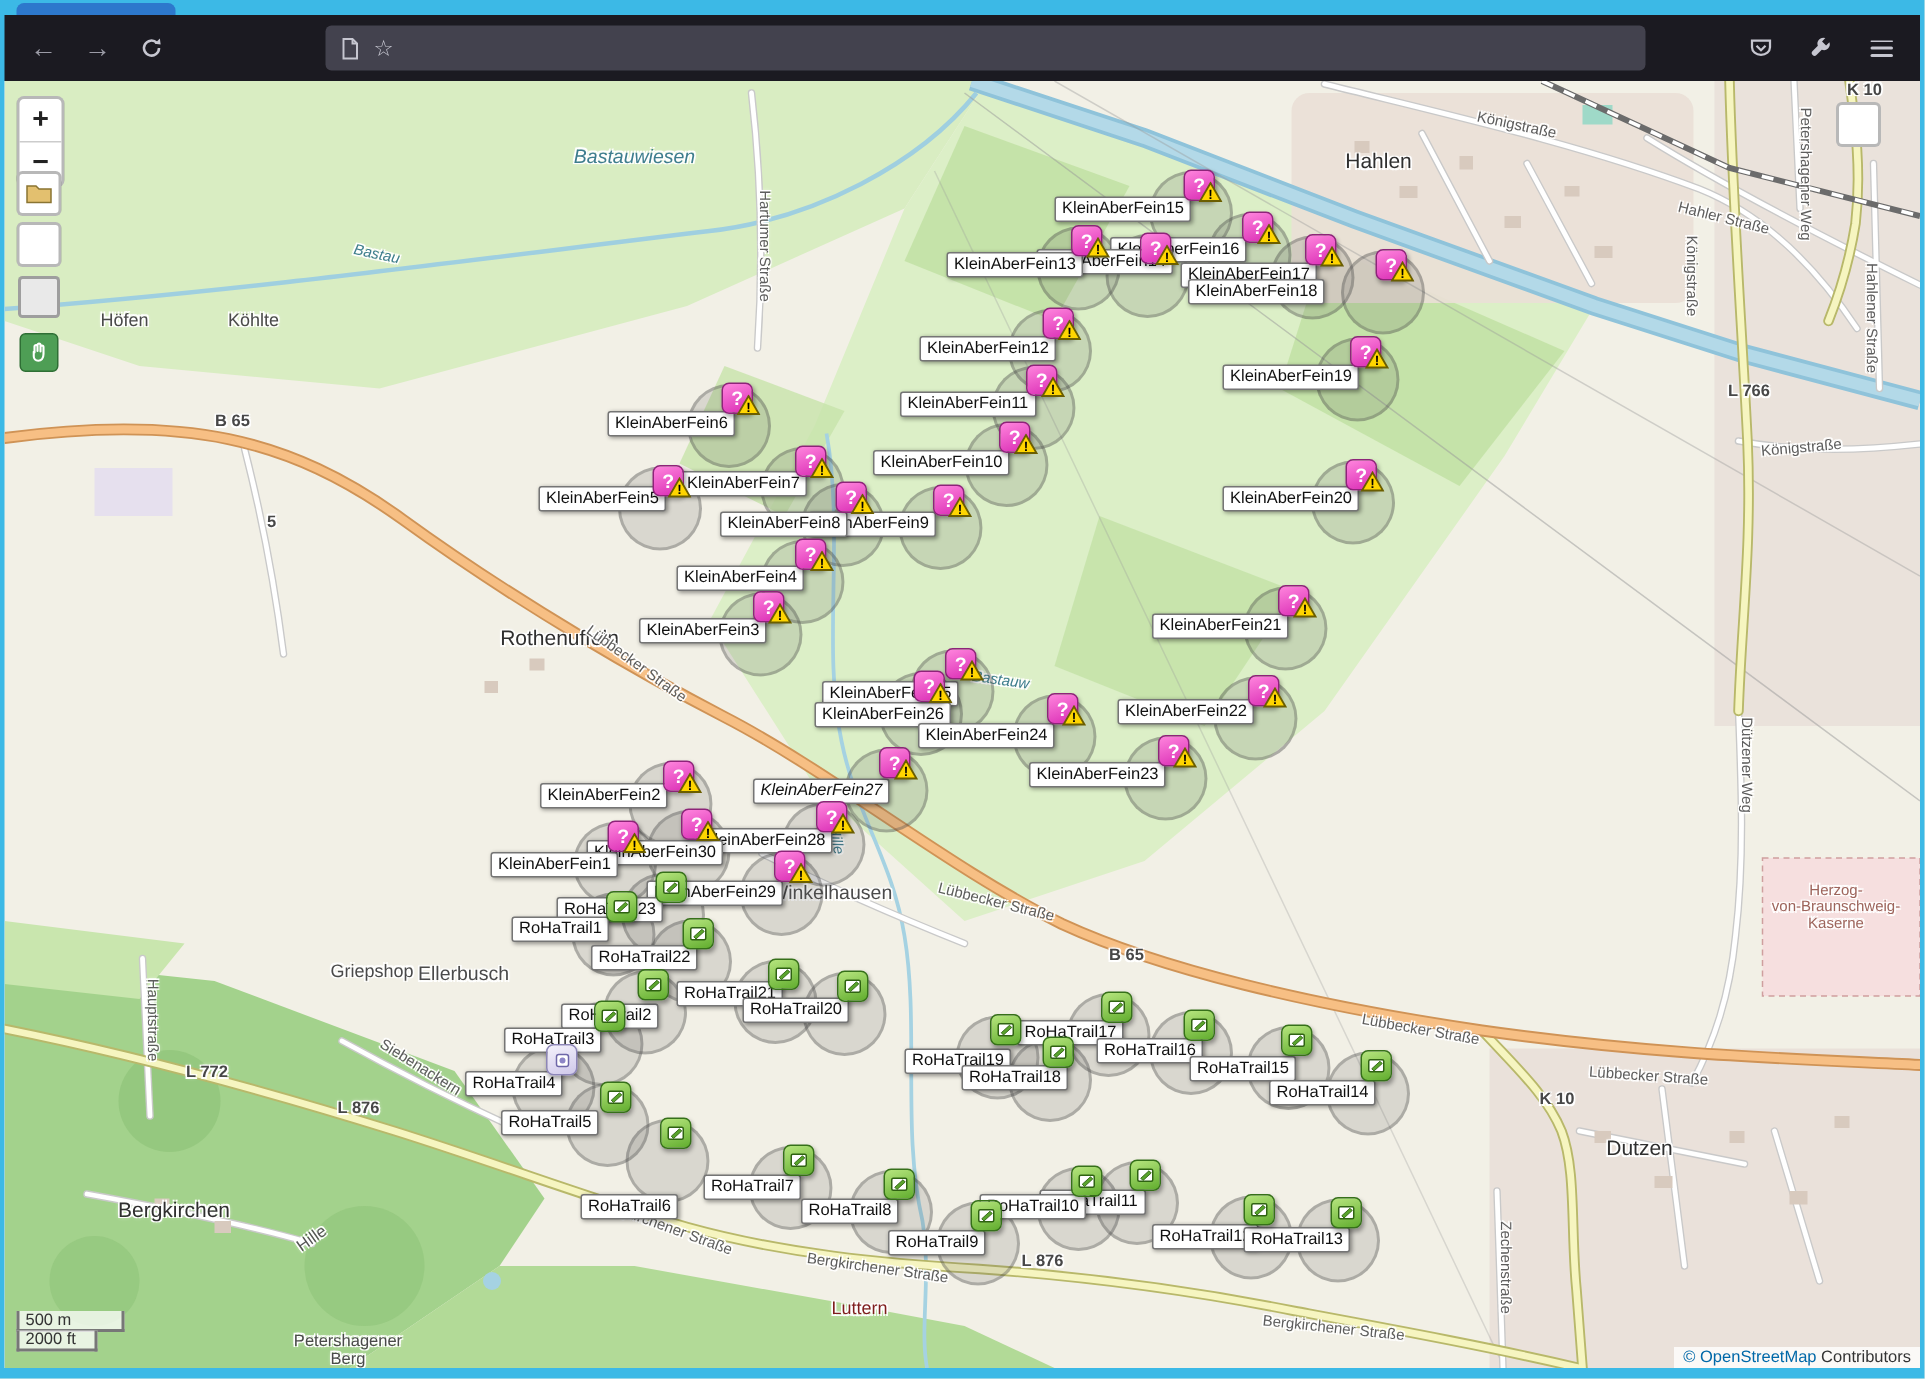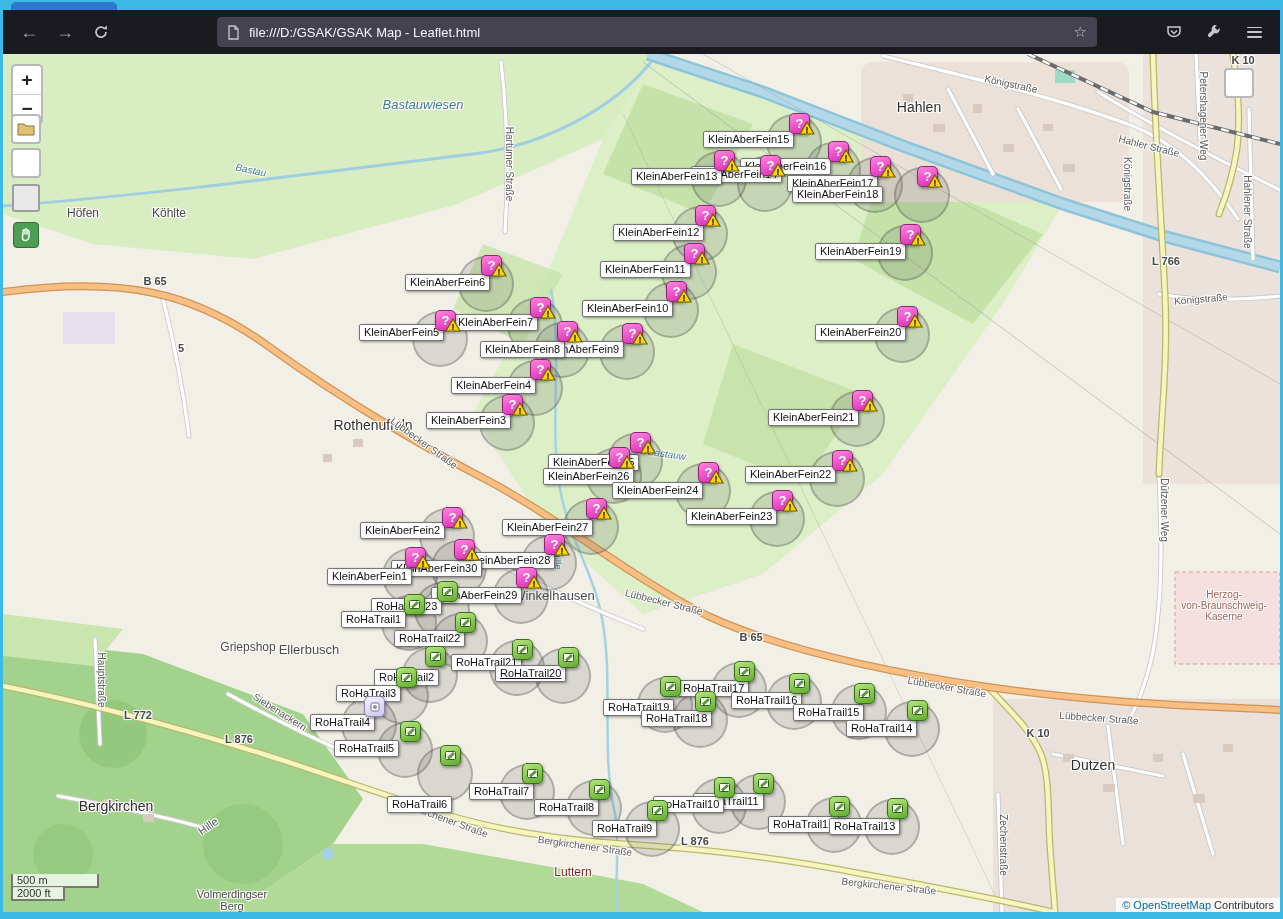--- a/index.html
+++ b/index.html
@@ -76,21 +76,20 @@
       <svg width="16" height="16" viewBox="0 0 16 16">
         <path d="M13 8a5 5 0 1 1 -1.5 -3.5" stroke="#c6c6d0" stroke-width="1.7" fill="none"></path>
         <path d="M13.6 1.6 l0.5 4 -4 -0.5 z" fill="#c6c6d0"></path>
       </svg>
     </div>
     <div class="urlbar">
       <svg width="13" height="15" viewBox="0 0 13 15">
         <path d="M2 1 h6 l3 3 v10 h-9 z" fill="none" stroke="#c6c6d0" stroke-width="1.3"></path>
         <path d="M8 1 v3 h3" fill="none" stroke="#c6c6d0" stroke-width="1.3"></path>
       </svg>
-      <span class="url-text">file:///D:/GSAK/GSAK Map - Leaflet.html</span>
       <span class="star">☆</span>
     </div>
     <div class="rightgrp">
       <div class="navbtn">
         <svg width="16" height="16" viewBox="0 0 16 16">
           <path d="M2 3 h12 v4.5 a6 5 0 0 1 -12 0 z" fill="none" stroke="#c6c6d0" stroke-width="1.5"></path>
           <path d="M5 6.5 l3 3 3 -3" fill="none" stroke="#c6c6d0" stroke-width="1.5"></path>
         </svg>
       </div>
       <div class="navbtn">
@@ -232,21 +231,21 @@
         <div class="place" style="left: 916px; top: 53px; font-size: 14px; color: rgb(47, 47, 47); transform: translate(-50%, -50%) rotate(0deg);">Hahlen</div>
         <div class="place" style="left: 80px; top: 159px; font-size: 12px; color: rgb(74, 74, 74); transform: translate(-50%, -50%) rotate(0deg);">Höfen</div>
         <div class="place" style="left: 166px; top: 159px; font-size: 12px; color: rgb(74, 74, 74); transform: translate(-50%, -50%) rotate(0deg);">Köhlte</div>
         <div class="place" style="left: 370px; top: 371px; font-size: 14px; color: rgb(47, 47, 47); transform: translate(-50%, -50%) rotate(0deg);">Rothenuffeln</div>
         <div class="place" style="left: 245px; top: 593px; font-size: 12px; color: rgb(74, 74, 74); transform: translate(-50%, -50%) rotate(0deg);">Griepshop</div>
         <div class="place" style="left: 306px; top: 595px; font-size: 13px; color: rgb(74, 74, 74); transform: translate(-50%, -50%) rotate(0deg);">Ellerbusch</div>
         <div class="place" style="left: 551px; top: 541px; font-size: 13px; color: rgb(74, 74, 74); transform: translate(-50%, -50%) rotate(0deg);">Winkelhausen</div>
         <div class="place" style="left: 570px; top: 818px; font-size: 12px; color: #7f1d1d; transform: translate(-50%, -50%) rotate(0deg);">Luttern</div>
         <div class="place" style="left: 113px; top: 752px; font-size: 14px; color: rgb(47, 47, 47); transform: translate(-50%, -50%) rotate(0deg);">Bergkirchen</div>
         <div class="place" style="left: 1090px; top: 711px; font-size: 14px; color: rgb(47, 47, 47); transform: translate(-50%, -50%) rotate(0deg);">Dutzen</div>
-        <div class="place" style="left: 229px; top: 846px; font-size: 11px; color: rgb(74, 74, 74); transform: translate(-50%, -50%) rotate(0deg);">Volmerdingser
+        <div class="place" style="left: 229px; top: 846px; font-size: 11px; color: rgb(74, 74, 74); transform: translate(-50%, -50%) rotate(0deg);">Petershagener
 Berg</div>
         <div class="place" style="left: 1221px; top: 551px; font-size: 10px; color: rgb(157, 101, 92); transform: translate(-50%, -50%) rotate(0deg);">Herzog-
 von-Braunschweig-
 Kaserne</div>
         <div class="place" style="left: 554px; top: 506px; font-size: 10px; color: rgb(62, 125, 142); font-style: italic; transform: translate(-50%, -50%) rotate(80deg);">Hille</div>
         <div class="place" style="left: 205px; top: 772px; font-size: 11px; color: rgb(85, 85, 85); transform: translate(-50%, -50%) rotate(-35deg);">Hille</div>
       </div>
     <div class="layer" id="roadlabels">
         <div class="roadlbl" style="left: 1008px; top: 30px; transform: translate(-50%, -50%) rotate(12deg);">Königstraße</div>
         <div class="roadlbl" style="left: 1124px; top: 130px; transform: translate(-50%, -50%) rotate(90deg);">Königstraße</div>
@@ -352,30 +351,30 @@
         <div class="cache-label" style="left: 477px; top: 287px;">KleinAberFein8</div>
         <div class="cache-label" style="left: 448px; top: 323px;">KleinAberFein4</div>
         <div class="cache-label" style="left: 423px; top: 358px;">KleinAberFein3</div>
         <div class="cache-label" style="left: 765px; top: 355px;">KleinAberFein21</div>
         <div class="cache-label" style="left: 545px; top: 400px;">KleinAberFein25</div>
         <div class="cache-label" style="left: 540px; top: 414px;">KleinAberFein26</div>
         <div class="cache-label" style="left: 609px; top: 428px;">KleinAberFein24</div>
         <div class="cache-label" style="left: 742px; top: 412px;">KleinAberFein22</div>
         <div class="cache-label" style="left: 683px; top: 454px;">KleinAberFein23</div>
         <div class="cache-label" style="left: 357px; top: 468px;">KleinAberFein2</div>
-        <div class="cache-label" style="left: 499px; top: 465px;">KleinAberFein27</div>
+        <div class="cache-label" style="left: 499px; top: 465px; font-style: italic;">KleinAberFein27</div>
         <div class="cache-label" style="left: 461px; top: 498px;">KleinAberFein28</div>
         <div class="cache-label" style="left: 388px; top: 506px;">KleinAberFein30</div>
         <div class="cache-label" style="left: 324px; top: 514px;">KleinAberFein1</div>
         <div class="cache-label" style="left: 428px; top: 533px;">KleinAberFein29</div>
         <div class="cache-label" style="left: 368px; top: 544px;">RoHaTrail23</div>
         <div class="cache-label" style="left: 338px; top: 557px;">RoHaTrail1</div>
         <div class="cache-label" style="left: 391px; top: 576px;">RoHaTrail22</div>
         <div class="cache-label" style="left: 448px; top: 600px;">RoHaTrail21</div>
-        <div class="cache-label" style="left: 492px; top: 611px; text-decoration: underline;">RoHaTrail20</div>
+        <div class="cache-label" style="left: 492px; top: 611px;">RoHaTrail20</div>
         <div class="cache-label" style="left: 371px; top: 615px;">RoHaTrail2</div>
         <div class="cache-label" style="left: 333px; top: 631px;">RoHaTrail3</div>
         <div class="cache-label" style="left: 675px; top: 626px;">RoHaTrail17</div>
         <div class="cache-label" style="left: 728px; top: 638px;">RoHaTrail16</div>
         <div class="cache-label" style="left: 600px; top: 645px;">RoHaTrail19</div>
         <div class="cache-label" style="left: 790px; top: 650px;">RoHaTrail15</div>
         <div class="cache-label" style="left: 638px; top: 656px;">RoHaTrail18</div>
         <div class="cache-label" style="left: 307px; top: 660px;">RoHaTrail4</div>
         <div class="cache-label" style="left: 843px; top: 666px;">RoHaTrail14</div>
         <div class="cache-label" style="left: 331px; top: 686px;">RoHaTrail5</div>
@@ -660,21 +659,21 @@
     </div>
     <div class="ctl white" style="left:8px;top:94px;"></div>
     <div class="ctl grey" style="left:9px;top:130px;width:28px;height:28px;"></div>
     <div class="ctl green" style="left:10px;top:168px;">
       <svg width="16" height="16" viewBox="0 0 16 16">
         <path d="M5 8 V4 a1 1 0 0 1 2 0 v3 M7 7 V3 a1 1 0 0 1 2 0 v4 M9 7.3 V4.3 a1 1 0 0 1 2 0 V9 c0 3 -1.5 4.5 -3.5 4.5 c-2 0 -3 -1.5 -3 -3 V7.5" stroke="#ffffff" stroke-width="1.4" fill="none" stroke-linecap="round"></path>
       </svg>
     </div>
     <div class="ctl white" style="left:1221px;top:14px;"></div>
 
-    <div class="scaleline" style="bottom:24px;width:88px;">500 m</div>
+    <div class="scaleline" style="bottom:24px;width:72px;">500 m</div>
     <div class="scaleline" style="bottom:11px;width:54px;">2000 ft</div>
 
     <div class="attribution">
       <span class="osm">©</span>
       <span class="osm">OpenStreetMap</span>
       <span>Contributors</span>
     </div>
   </div>
 </div>
 

